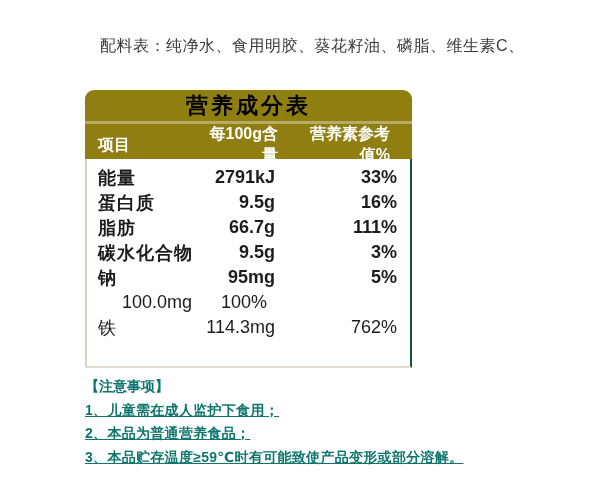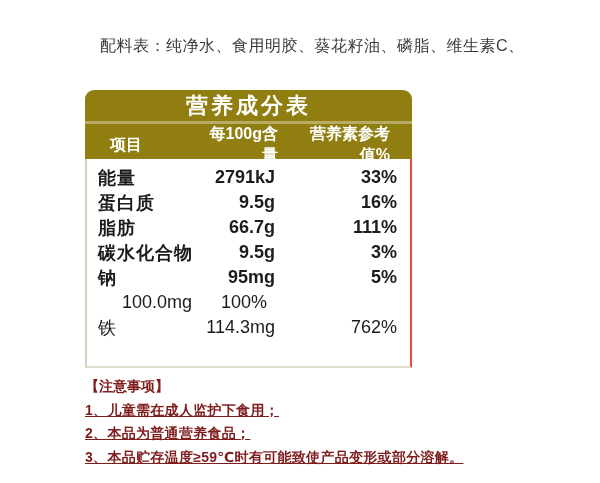--- a/index.html
+++ b/index.html
@@ -28,46 +28,46 @@
   .ntable {
     position: absolute;
     left: 85px;
     top: 90px;
     width: 327px;
   }
   .ntitle {
     height: 31px;
     line-height: 31px;
     background: #907e10;
-    color: #ffffff;
+    color: #000000;
     font-weight: bold;
     font-size: 22px;
     letter-spacing: 3px;
     text-align: center;
     border-radius: 9px 9px 0 0;
   }
   .ndivider { height: 3px; background: #b7ab66; }
   .nheader {
     height: 35px;
     background: #907e10;
     color: #ffffff;
     font-weight: bold;
     font-size: 16px;
     display: grid;
     grid-template-columns: 112px 83px auto;
     align-items: center;
   }
-  .nheader .c1 { padding-left: 13px; margin-left: 12px; }
+  .nheader .c1 { padding-left: 13px; }
   .nheader .c2 { text-align: right; padding-right: 2px; }
   .nheader .c3 { text-align: right; padding-right: 22px; }
 
   .nbody {
     background: #ffffff;
     border-left: 2px solid #d6d2bf;
-    border-right: 2px solid #ef4444;
+    border-right: 2px solid #14532d;
     border-bottom: 2px solid #e0ddcd;
     padding: 6px 0 26px 0;
     box-sizing: border-box;
   }
   .nrow {
     display: grid;
     grid-template-columns: 110px 83px auto;
     height: 25px;
     align-items: center;
     font-size: 18px;
@@ -78,21 +78,21 @@
   .nrow .c2 { text-align: right; padding-right: 5px; }
   .nrow .c3 { text-align: right; padding-right: 13px; }
 
   
   .notes {
     position: absolute;
     left: 85px;
     top: 375px;
     font-size: 14px;
     font-weight: bold;
-    color: #7f1d1d;
+    color: #0f766e;
     line-height: 23.5px;
   }
   .notes .note-item { letter-spacing: 0.3px; text-decoration: underline; }
 </style>
 </head>
 <body>
 
 <div class="page">
 
   <p class="ingredients">

